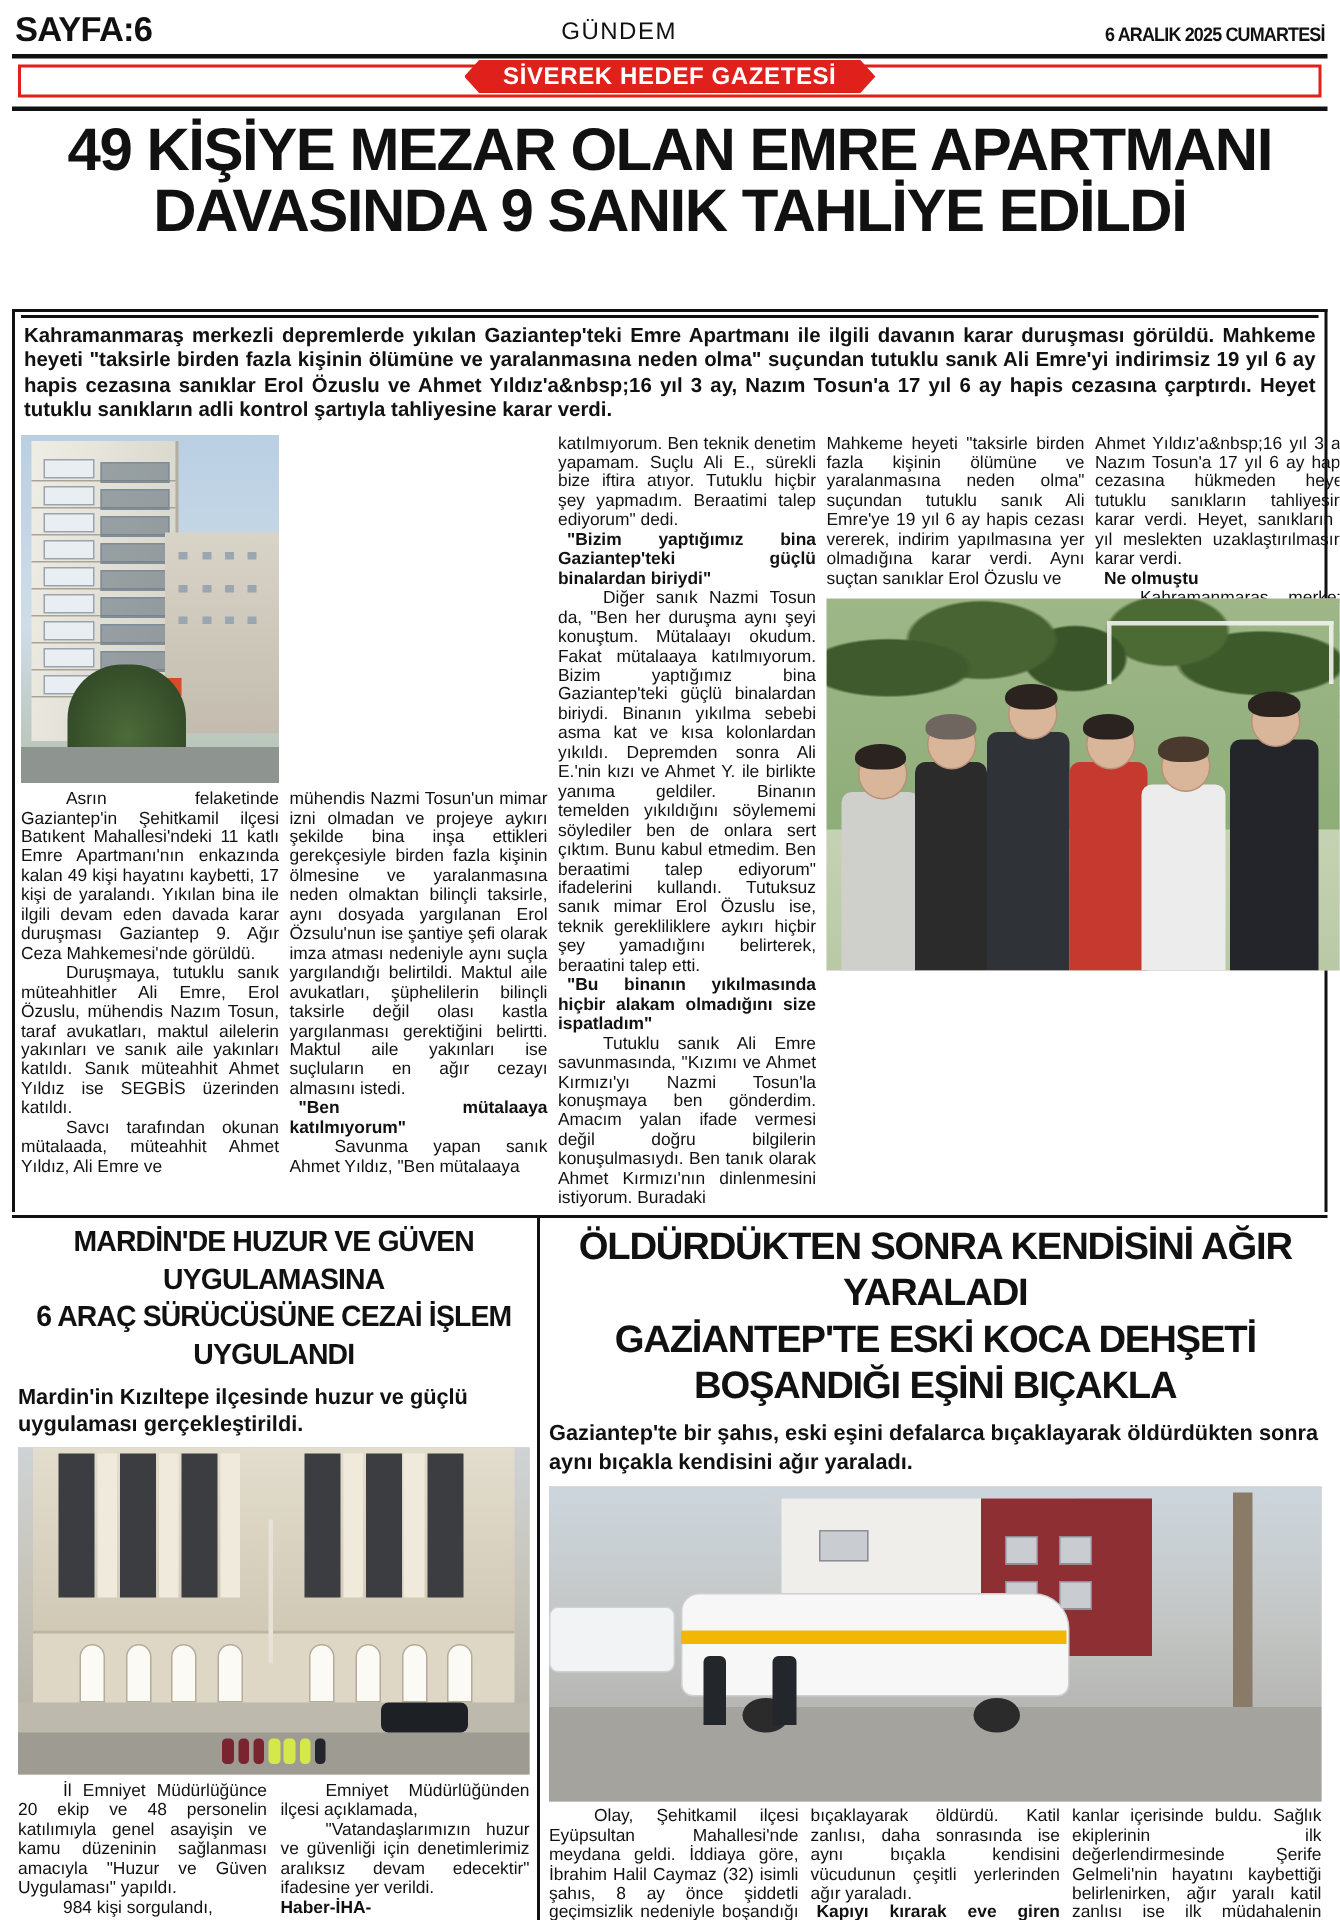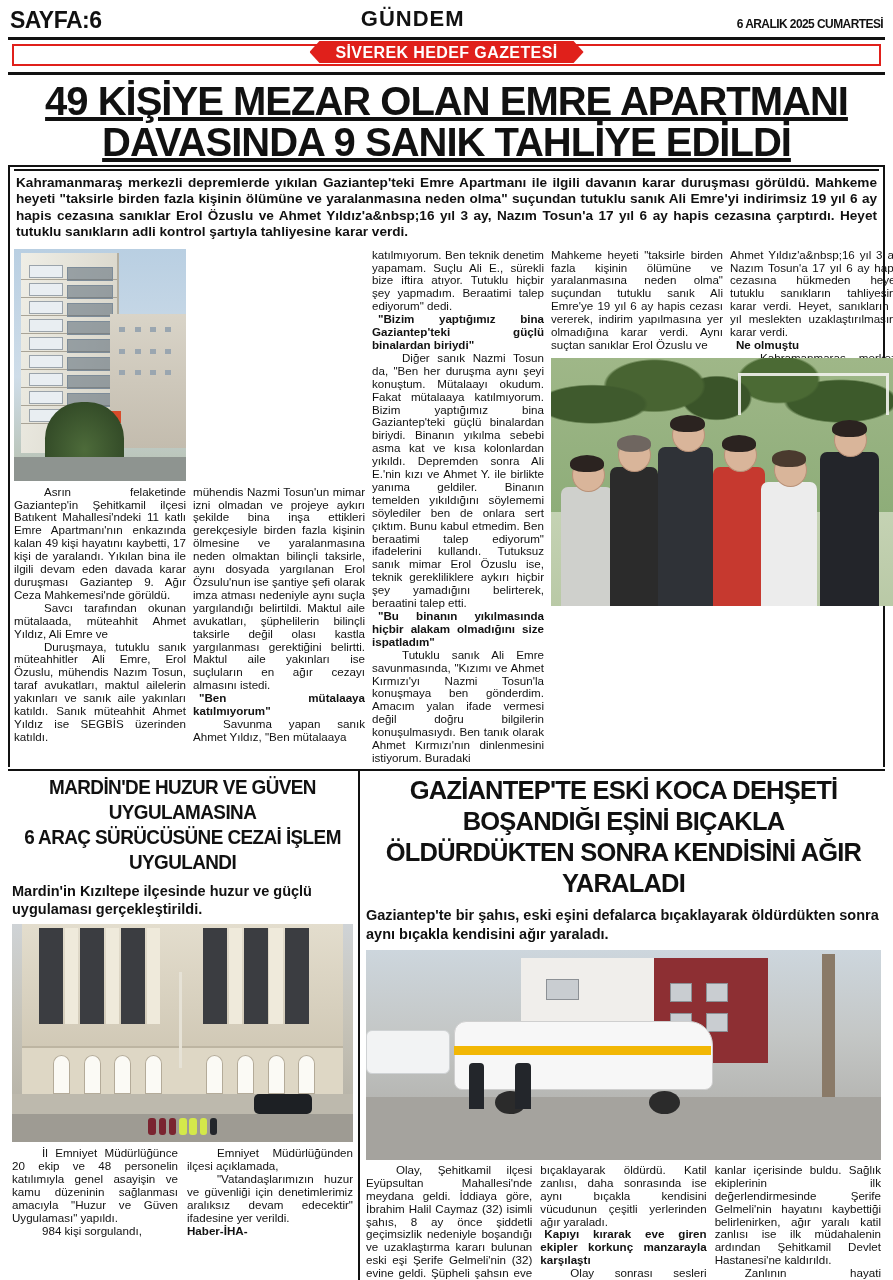--- a/index.html
+++ b/index.html
@@ -7,49 +7,49 @@
   body{
     width:893px;height:1280px;overflow:hidden;
     font-family:"Liberation Sans","DejaVu Sans",sans-serif;
     color:#111;
   }
   .page{width:893px;height:1280px;position:relative;box-sizing:border-box;padding:0 8px;}
 
   
   .masthead{display:flex;align-items:flex-end;justify-content:space-between;padding:6px 2px 2px 2px;}
   .m-left{font-weight:bold;font-size:23px;letter-spacing:-0.5px;font-family:"Liberation Sans",sans-serif;}
-  .m-center{font-weight:bold;font-size:22px;letter-spacing:1px;padding-bottom:2px;}
+  .m-center{font-weight:normal;font-size:16px;letter-spacing:1px;padding-bottom:2px;}
   .m-right{font-weight:bold;font-size:13px;letter-spacing:-0.6px;transform:scaleX(.92);transform-origin:right bottom;padding-bottom:3px;}
 
   
   .banner-wrap{position:relative;height:32px;margin-top:1px;border-top:3px solid #111;border-bottom:3px solid #111;background:#fff;}
   .banner-bar{position:absolute;left:4px;right:4px;top:4px;height:22px;border:2px solid #e0201b;box-sizing:border-box;}
   .banner-flag{
     position:absolute;left:50%;top:1px;transform:translateX(-50%);
     background:#e0201b;color:#fff;font-weight:bold;font-size:16px;letter-spacing:.4px;
     padding:3px 26px 4px 26px;height:22px;box-sizing:border-box;line-height:17px;
     clip-path:polygon(10px 0,calc(100% - 10px) 0,100% 50%,calc(100% - 10px) 100%,10px 100%,0 50%);
     white-space:nowrap;
   }
 
   
   .lead-head{
     text-align:center;font-weight:bold;color:#111;
     font-size:40px;line-height:41px;letter-spacing:-1px;
-    padding:6px 4px 2px 4px;transform:scaleX(1.0);text-decoration:underline;
+    padding:6px 4px 2px 4px;transform:scaleX(1.0);
   }
   .lead-head .l2{display:block;}
 
   .lead-para{
     border:2px solid #111;border-left:none;border-right:none;
     border-top:2px solid #111;border-bottom:none;
     font-size:13.6px;line-height:16.4px;font-weight:bold;
     text-align:justify;padding:4px 2px 4px 2px;margin-top:2px;
   }
-  .lead-box{border:2px solid #111;border-bottom:none;padding:0 4px;}
+  .lead-box{border:2px solid #111;border-bottom:none;padding:0 4px;margin-top:42px;}
 
   
   .cols{display:flex;gap:7px;border-left:2px solid #111;border-right:2px solid #111;padding:4px 4px 2px 4px;box-sizing:border-box;}
   .col{width:172px;flex:0 0 172px;}
   .col p{margin:0;font-size:11.6px;line-height:12.9px;text-align:justify;font-family:"Liberation Sans",sans-serif;}
   .col p.ind{text-indent:30px;}
   .col p.sub{font-weight:bold;text-indent:6px;}
   .col .bold{font-weight:bold;}
 
   
@@ -204,22 +204,22 @@
               <div class="w" style="left:32%;top:42%"></div>
             <div class="w" style="left:52%;top:42%"></div>
               <div class="w" style="left:72%;top:42%"></div>
           </div>
           <div class="sign"></div>
           <div class="tree"></div>
           <div class="street"></div>
         </div>
       </div>
       <p class="ind">Asrın felaketinde Gaziantep'in Şehitkamil ilçesi Batıkent Mahallesi'ndeki 11 katlı Emre Apartmanı'nın enkazında kalan 49 kişi hayatını kaybetti, 17 kişi de yaralandı. Yıkılan bina ile ilgili devam eden davada karar duruşması Gaziantep 9. Ağır Ceza Mahkemesi'nde görüldü.</p>
+      <p class="ind">Duruşmaya, tutuklu sanık müteahhitler Ali Emre, Erol Özuslu, mühendis Nazım Tosun, taraf avukatları, maktul ailelerin yakınları ve sanık aile yakınları katıldı. Sanık müteahhit Ahmet Yıldız ise SEGBİS üzerinden katıldı.</p>
       <p class="ind">Savcı tarafından okunan mütalaada, müteahhit Ahmet Yıldız, Ali Emre ve</p>
-      <p class="ind">Duruşmaya, tutuklu sanık müteahhitler Ali Emre, Erol Özuslu, mühendis Nazım Tosun, taraf avukatları, maktul ailelerin yakınları ve sanık aile yakınları katıldı. Sanık müteahhit Ahmet Yıldız ise SEGBİS üzerinden katıldı.</p>
     </div>
 
     <div class="col">
       <div style="height:237px"></div>
       <p>mühendis Nazmi Tosun'un mimar izni olmadan ve projeye aykırı şekilde bina inşa ettikleri gerekçesiyle birden fazla kişinin ölmesine ve yaralanmasına neden olmaktan bilinçli taksirle, aynı dosyada yargılanan Erol Özsulu'nun ise şantiye şefi olarak imza atması nedeniyle aynı suçla yargılandığı belirtildi. Maktul aile avukatları, şüphelilerin bilinçli taksirle değil olası kastla yargılanması gerektiğini belirtti. Maktul aile yakınları ise suçluların en ağır cezayı almasını istedi.</p>
       <p class="sub">"Ben mütalaaya katılmıyorum"</p>
       <p class="ind">Savunma yapan sanık Ahmet Yıldız, "Ben mütalaaya</p>
     </div>
 
     <div class="col">
@@ -325,22 +325,22 @@
         <div class="c">
           <p class="ind">Emniyet Müdürlüğünden ilçesi açıklamada,</p>
           <p class="ind"><span>"Vatandaşlarımızın huzur ve güvenliği için denetimlerimiz aralıksız devam edecektir" ifadesine yer verildi.</span></p>
           <p style="font-weight:bold">Haber-İHA-</p>
         </div>
       </div>
     </div>
 
     <div class="br">
       <div class="sec-head">
+        <span class="hl">ÖLDÜRDÜKTEN SONRA KENDİSİNİ AĞIR YARALADI</span>
         <span class="hl">GAZİANTEP'TE ESKİ KOCA DEHŞETİ BOŞANDIĞI EŞİNİ BIÇAKLA</span>
-        <span class="hl">ÖLDÜRDÜKTEN SONRA KENDİSİNİ AĞIR YARALADI</span>
       </div>
       <div class="sec-lead">Gaziantep'te bir şahıs, eski eşini defalarca bıçaklayarak öldürdükten sonra aynı bıçakla kendisini ağır yaraladı.</div>
 
       <div class="photo ph-crime">
         <div class="crime">
           <div class="bldg"></div>
           <div class="red"></div>
           <div class="win" style="left:35%;top:14%;width:6%;height:9%"></div>
           <div class="win" style="left:59%;top:16%;width:4%;height:8%"></div>
           <div class="win" style="left:66%;top:16%;width:4%;height:8%"></div>

